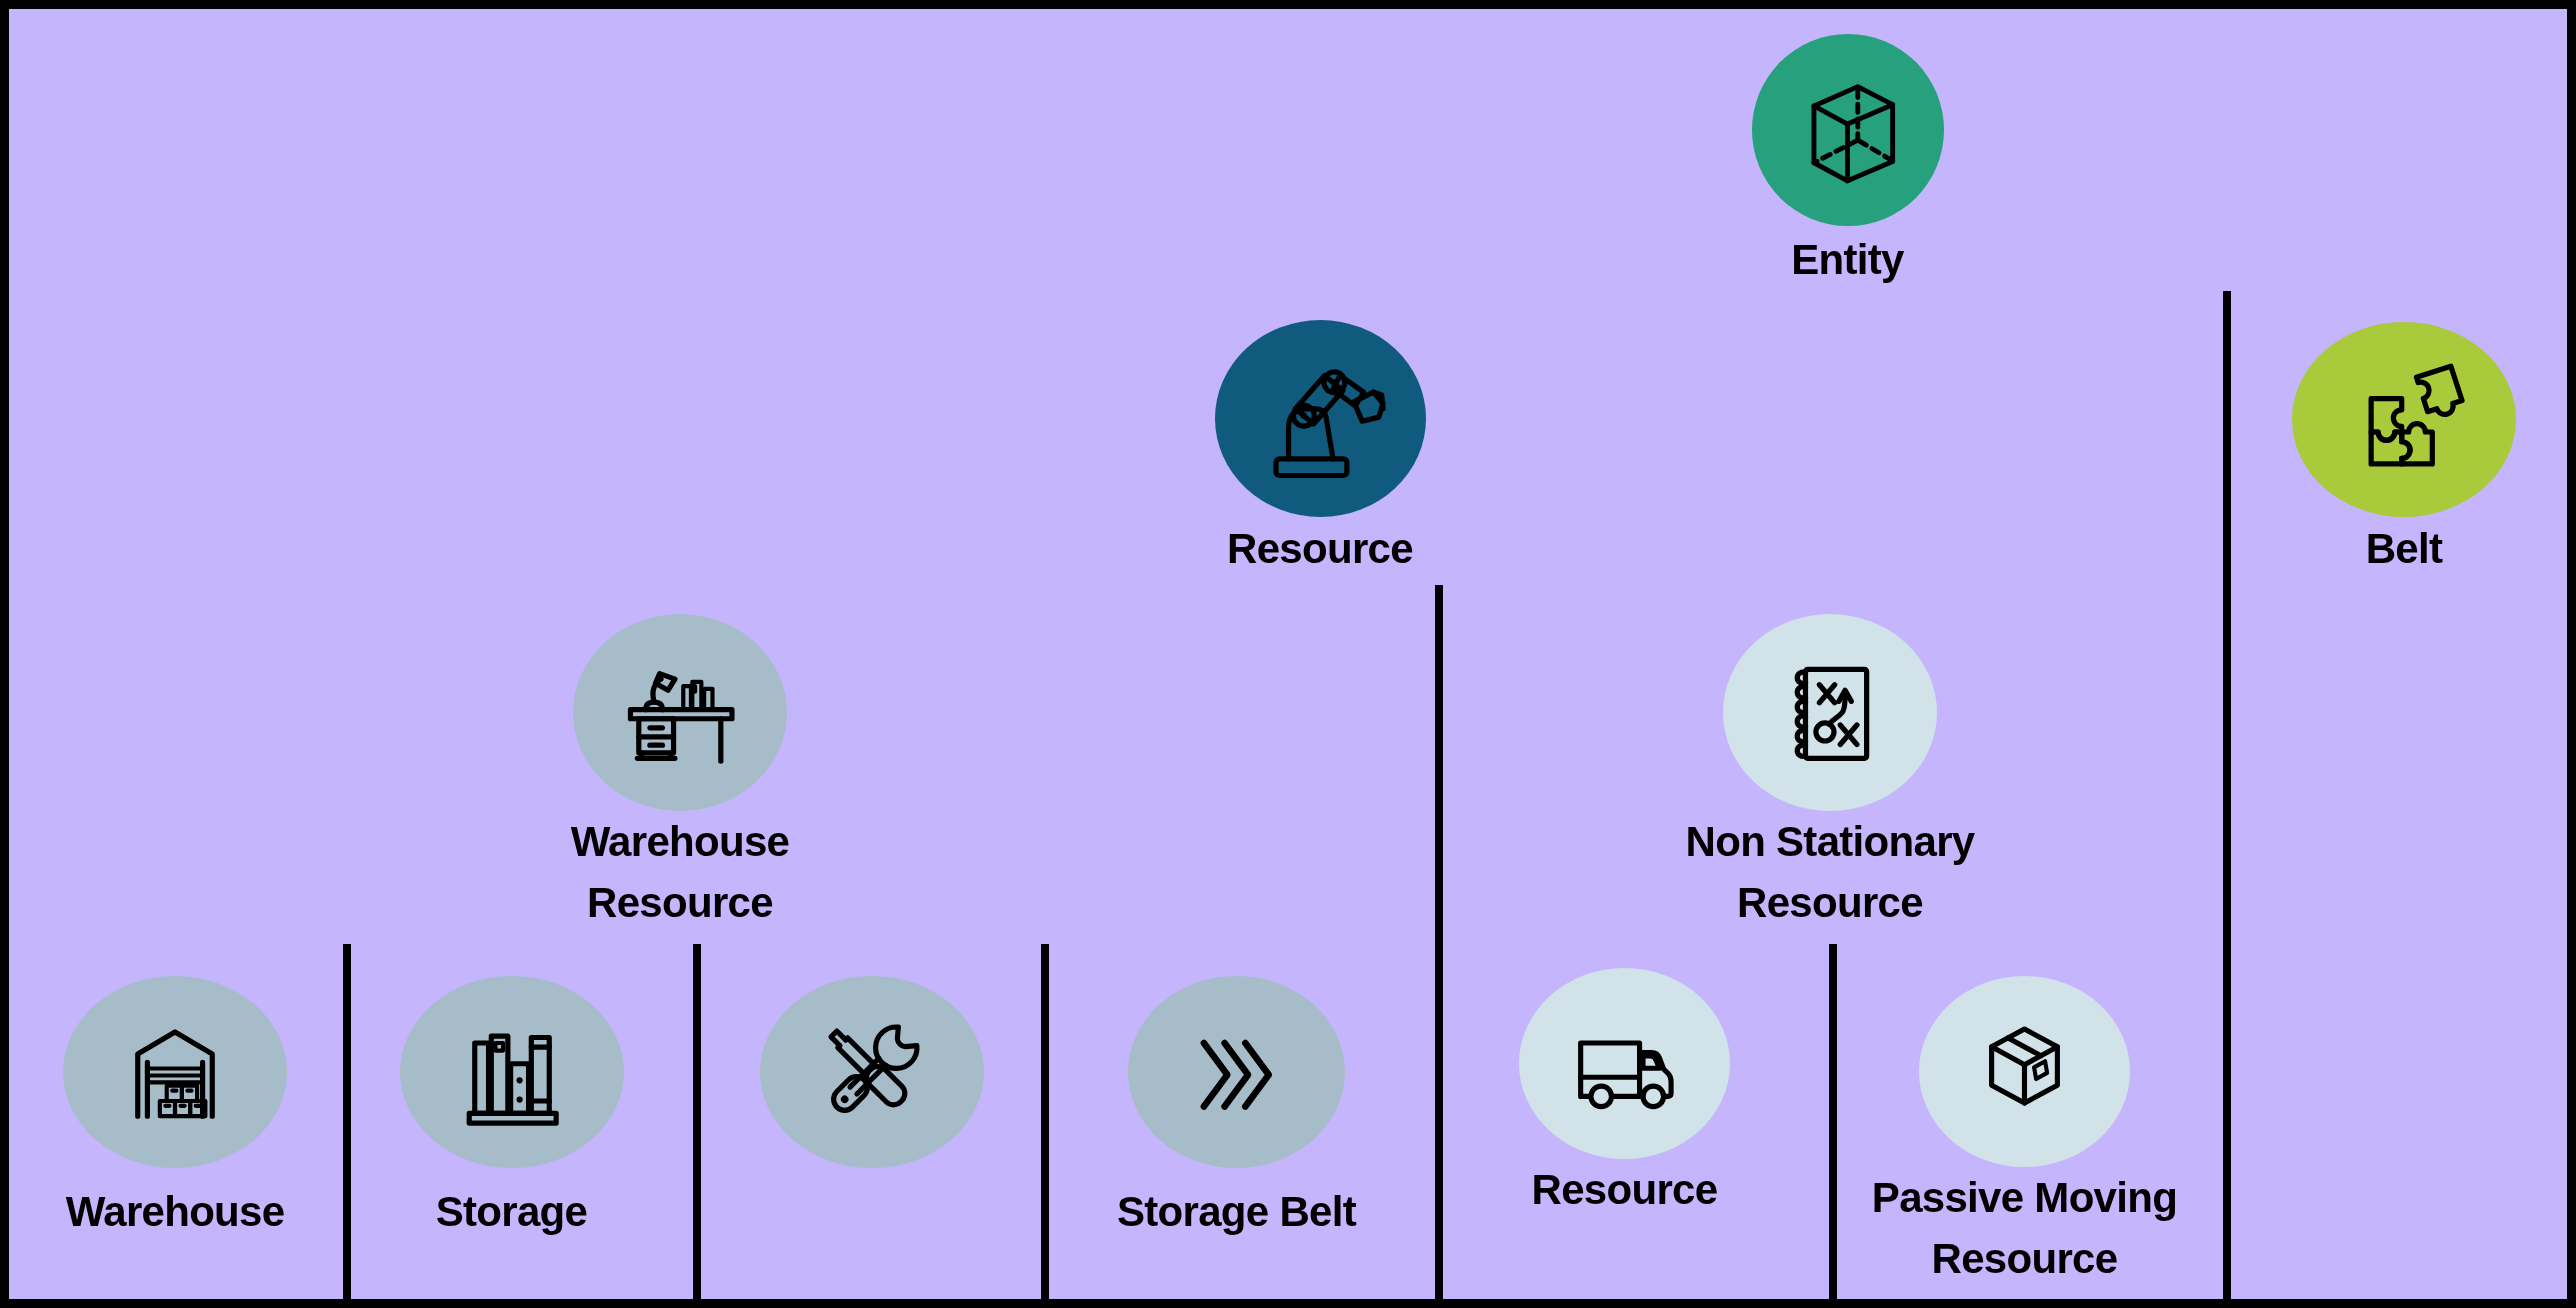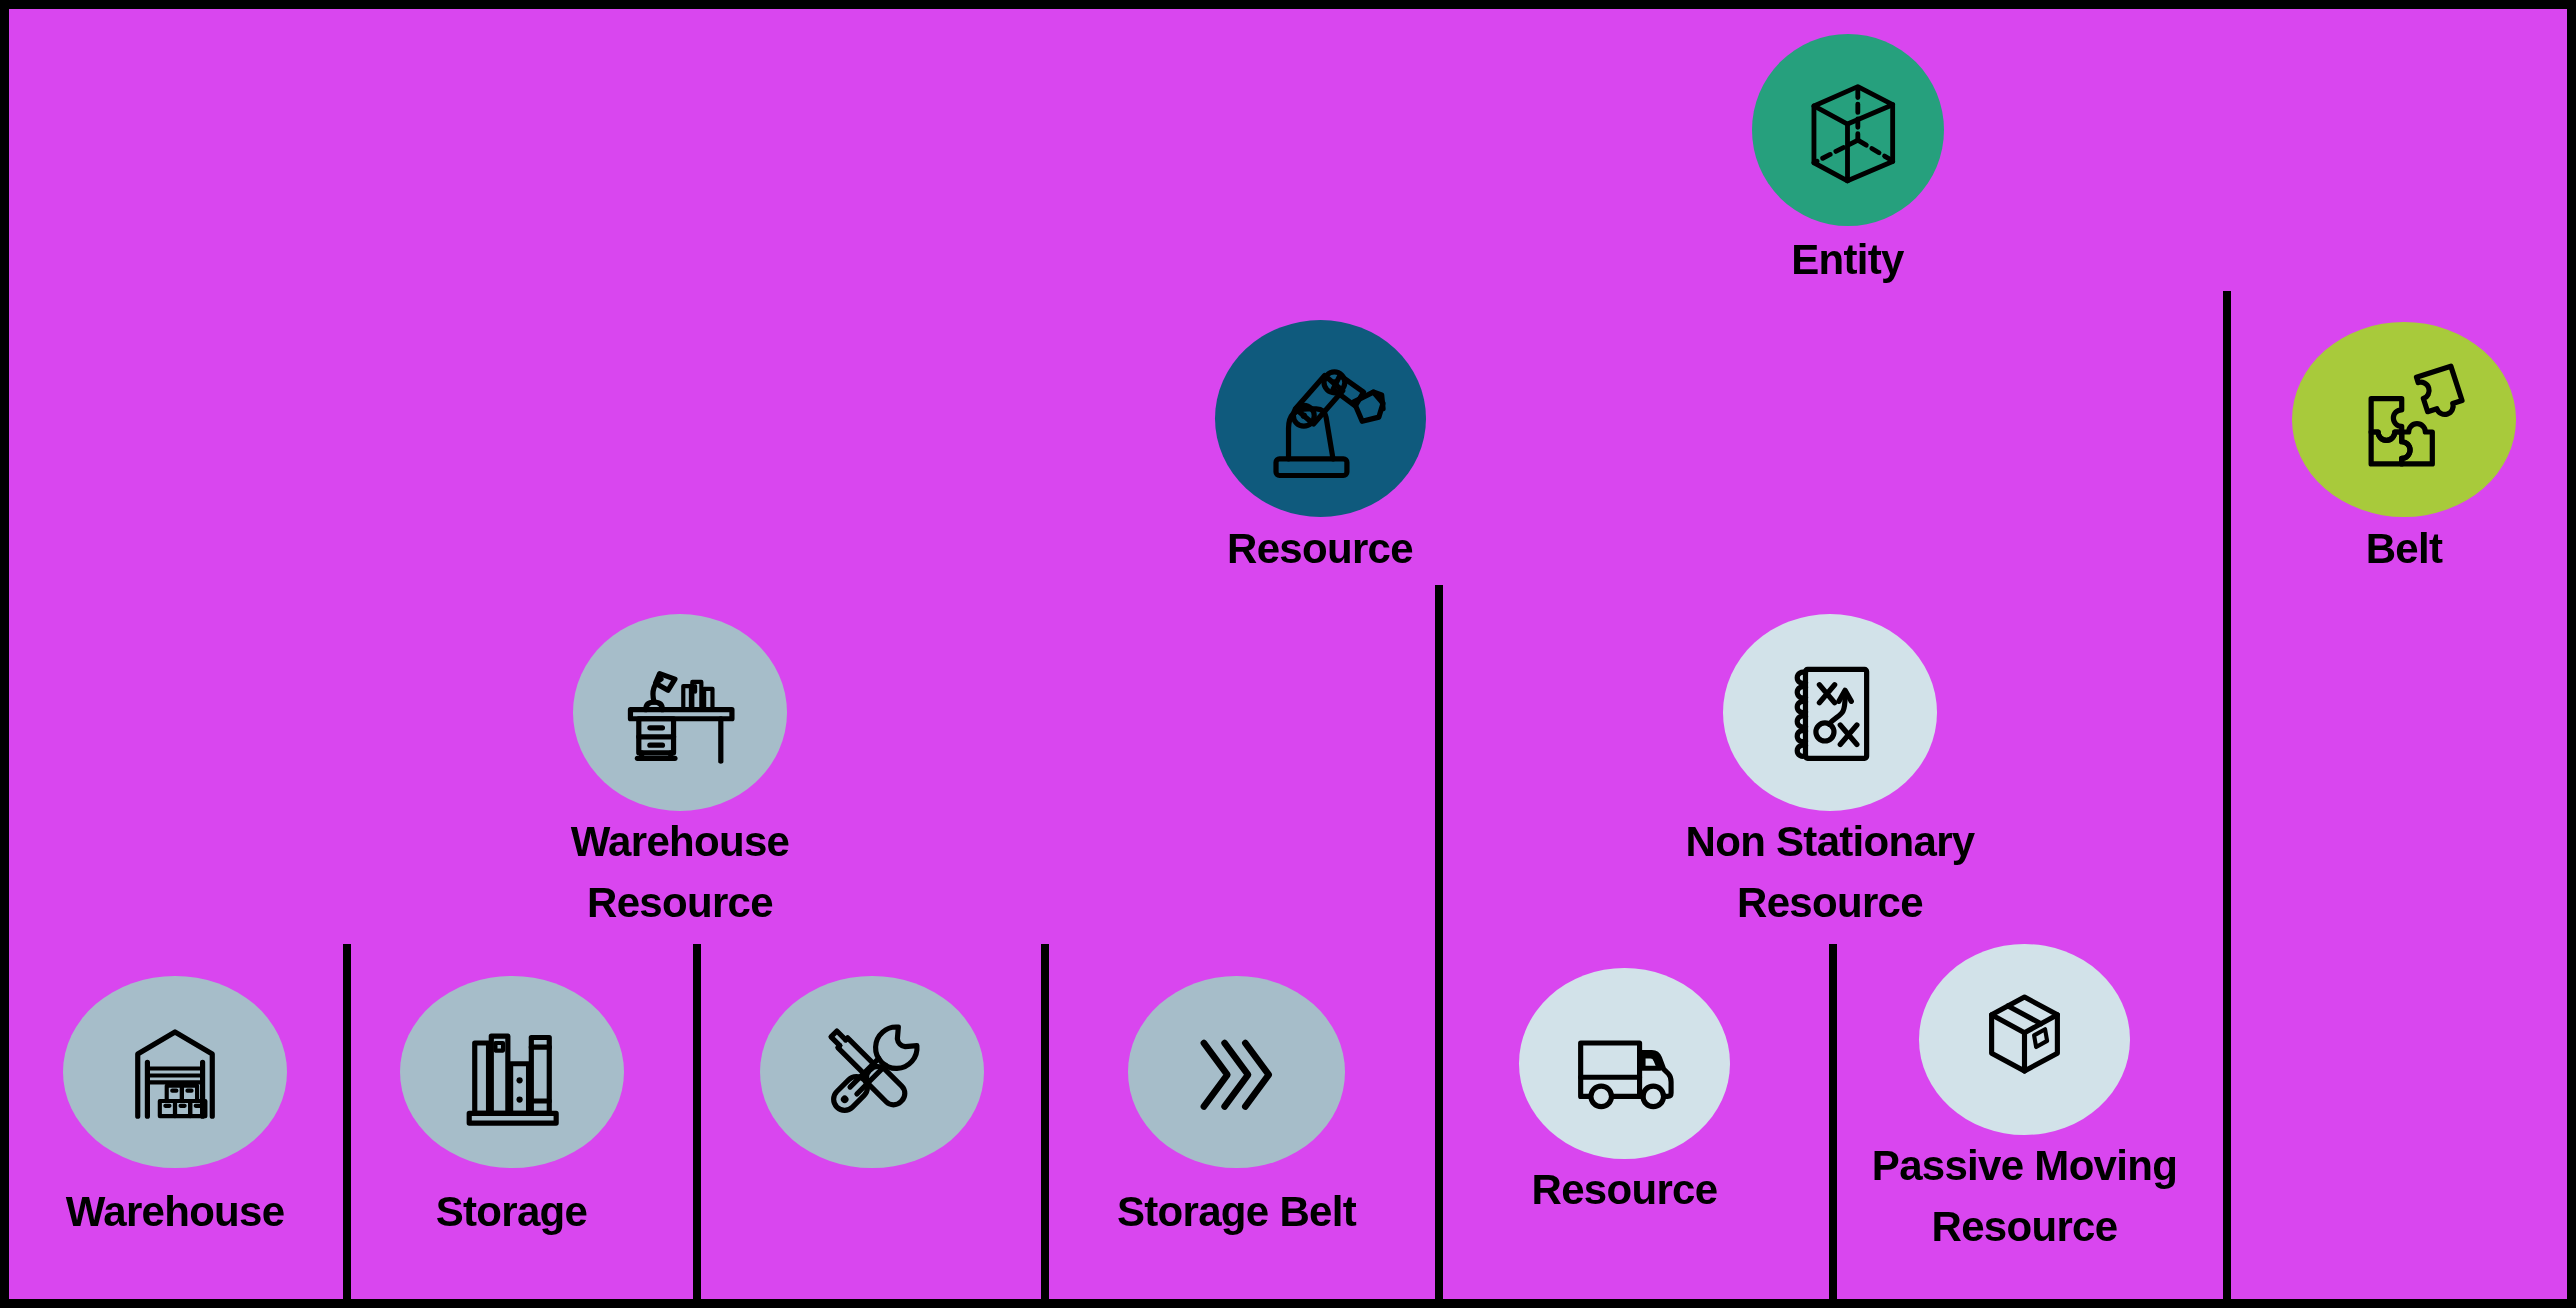--- a/index.html
+++ b/index.html
@@ -1,17 +1,17 @@
 <!DOCTYPE html>
 <html style="font-size:10.5px"><head>
 <meta charset="utf-8">
 <style>
   html,body{margin:0;padding:0;background:#fff;}
   body{font-family:"Liberation Sans","DejaVu Sans",sans-serif;}
-  .canvas{position:relative;width:2576px;height:1308px;background:#d946ef;overflow:hidden;}
+  .canvas{position:relative;width:2576px;height:1308px;background:#c4b5fd;overflow:hidden;}
   .frame{position:absolute;left:0;top:0;width:2558px;height:1290px;border:9.2px solid #000;}
   .hline,.vline{position:absolute;background:#000;}
   .node{position:absolute;display:flex;flex-direction:column;align-items:center;}
   .bubble{display:flex;align-items:center;justify-content:center;border-radius:50%;}
   .label{font-size:42px;font-weight:700;color:#000;line-height:61px;text-align:center;white-space:nowrap;letter-spacing:-0.7px;}
   .gap20{margin-top:13px;}
   .gap4{margin-top:2.6px;}
   .gap2{margin-top:1.3px;}
   .gap0{margin-top:0px;}
   svg.icon{fill:none;stroke:#000;stroke-width:7.5;stroke-linecap:round;stroke-linejoin:round;}
@@ -201,21 +201,21 @@
         <path d="M83,148 L125,148"></path>
         <path d="M122,84 L140,84 Q148,84 151,92 L157,108 L164,115 Q168,119 168,127 L168,143 Q168,148 163,148 L157,148"></path>
         <path d="M127,89 L138,89 Q144,89 146,95 L151,107 L127,107 Z"></path>
         <circle cx="66" cy="148" r="15"></circle>
         <circle cx="142" cy="148" r="15"></circle>
       </svg>
     </div>
     <div class="label">Resource</div>
   </div>
 
-  <div class="node" style="left:1827px;top:944px;width:395px;">
+  <div class="node" style="left:1827px;top:976px;width:395px;">
     <div class="bubble" style="width: 211px; height: 191px; background-color: rgb(210, 226, 233);">
       <svg class="icon" width="137" height="137" viewBox="0 0 200 200">
         <path d="M100,38 L148,64 L100,90 L52,64 Z"></path>
         <path d="M52,64 L52,120 L100,146 L100,90"></path>
         <path d="M148,64 L148,120 L100,146"></path>
         <path d="M76,51 L124,77"></path>
         <path d="M114,94 L130,85 L133,102 L117,111 Z" class="thin"></path>
       </svg>
     </div>
     <div class="label gap0">Passive Moving</div>

